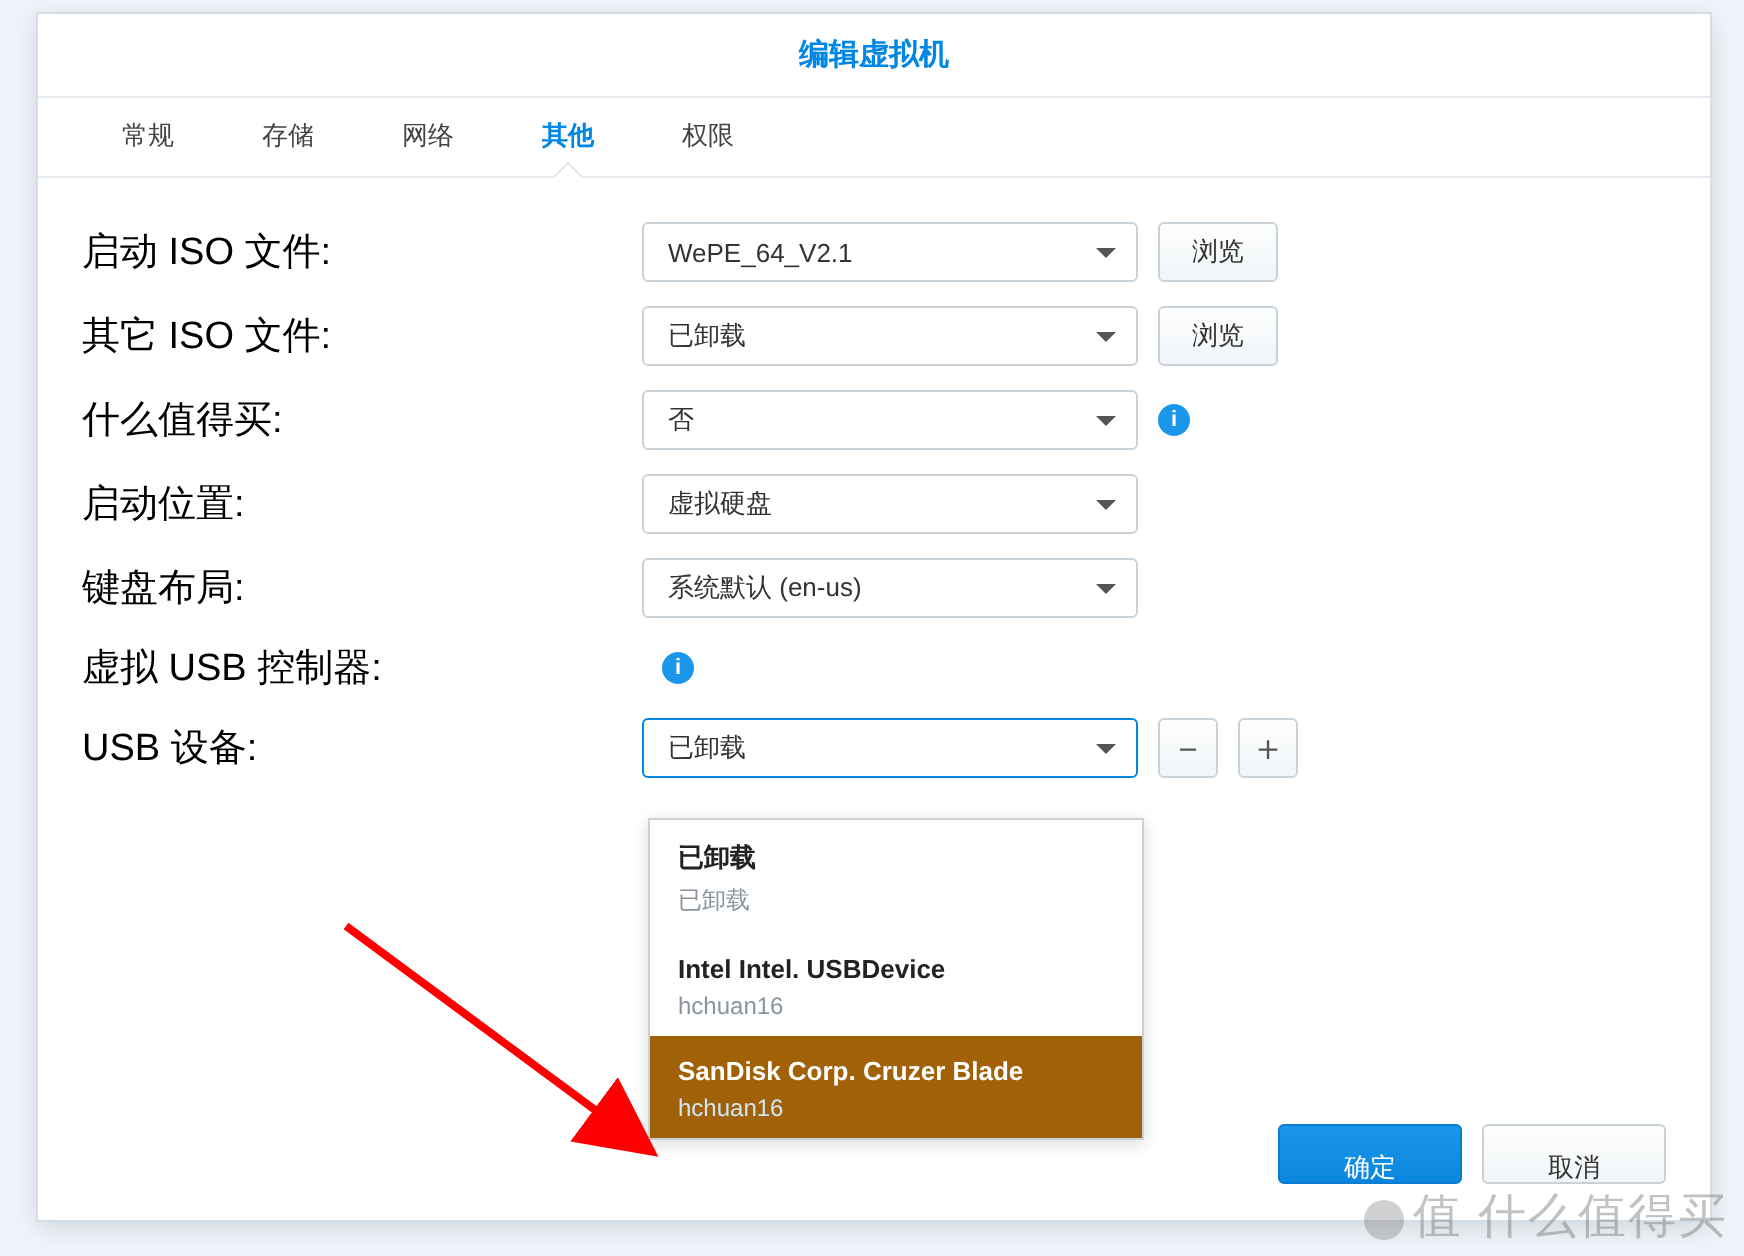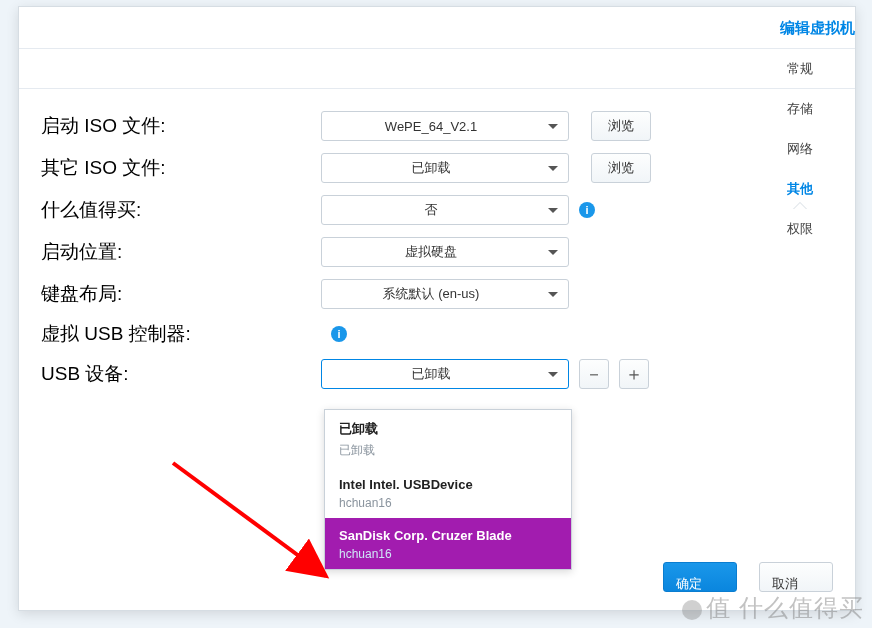--- a/index.html
+++ b/index.html
@@ -9,34 +9,33 @@
   position: absolute;
   left: 18px; top: 6px;
   width: 838px; height: 605px;
   background: #fff;
   border: 1px solid #d6dde3;
   box-shadow: 0 3px 12px rgba(0,0,0,0.12);
 }
 .dialog-title {
   height: 42px;
   line-height: 42px;
-  text-align: right;
+  text-align: center;
   color: #0086e5;
   font-size: 15px;
   font-weight: 600;
   border-bottom: 1px solid #e5eaf0;
 }
 .tabs {
   display: flex;
   padding: 0 20px;
   height: 40px;
   border-bottom: 1px solid #e5eaf0;
   align-items: flex-end;
   position: relative;
-  flex-direction: column;
 }
 .tab {
   padding: 0 22px;
   height: 40px;
   line-height: 40px;
   font-size: 13px;
   color: #444;
   cursor: pointer;
   position: relative;
 }
@@ -75,42 +74,41 @@
   height: 30px;
   border: 1px solid #c9d1d9;
   border-radius: 3px;
   background: #fff;
   display: flex;
   align-items: center;
   padding: 0 40px 0 12px;
   font-size: 13px;
   color: #333;
   cursor: pointer;
-  justify-content: center;
 }
 .select.open { border-color: #0086e5; }
 .select .caret {
   position: absolute;
   right: 10px; top: 50%;
   margin-top: -2px;
   width: 0; height: 0;
   border-left: 5px solid transparent;
   border-right: 5px solid transparent;
   border-top: 5px solid #555;
 }
 .btn {
   height: 30px;
   padding: 0 16px;
   border: 1px solid #c9d1d9;
   border-radius: 3px;
   background: linear-gradient(#fdfefe,#f1f5f8);
   font-size: 13px;
   color: #333;
   cursor: pointer;
-  margin-left: 22px;
+  margin-left: 10px;
 }
 .btn.primary {
   background: linear-gradient(#1a97ea,#0a86de);
   border-color: #0a7dd0;
   color: #fff;
   font-weight: 500;
 }
 .icon-btn {
   width: 30px; height: 30px;
   border: 1px solid #c9d1d9;
@@ -146,31 +144,31 @@
   border: 1px solid #c9d1d9;
   box-shadow: 0 2px 8px rgba(0,0,0,0.15);
   z-index: 10;
 }
 .dd-group {
   padding: 10px 14px 8px 14px;
 }
 .dd-title { font-size: 13px; font-weight: 600; color: #222; margin-bottom: 4px; }
 .dd-sub { font-size: 12px; color: #8a949e; }
 .dd-group.selected {
-  background: #a21caf;
+  background: #a16207;
 }
 .dd-group.selected .dd-title { color: #fff; }
 .dd-group.selected .dd-sub { color: #cfe6f7; }
 
 .footer {
   position: absolute;
   right: 22px; bottom: 18px;
   display: flex;
 }
-.footer .btn { width: 74px; text-align: left; padding: 12px; }
+.footer .btn { width: 92px; text-align: center; padding: 12px; }
 
 .arrow {
   position: absolute;
   left: 168px; top: 458px;
   pointer-events: none;
   z-index: 20;
 }
 
 .watermark {
   position: absolute;

